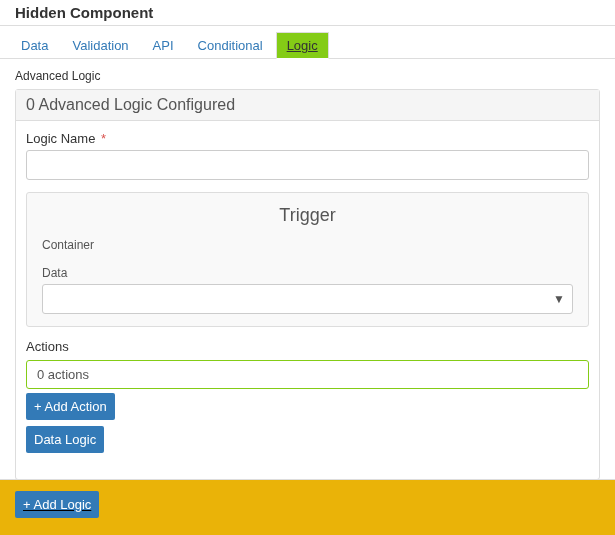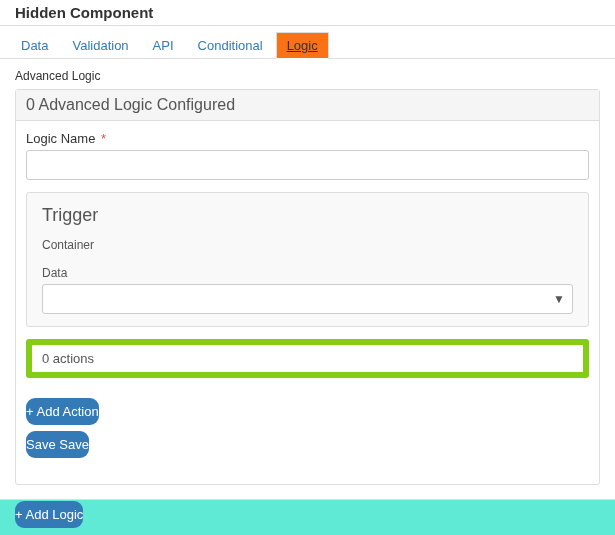--- a/index.html
+++ b/index.html
@@ -27,21 +27,21 @@
     .tab {
       padding: 5px 10px;
       cursor: pointer;
       color: #337ab7;
       font-size: 13px;
       border: 1px solid transparent;
       border-bottom: none;
       background: transparent;
     }
     .tab.active {
-      background: #f97316;
+      background: #84cc16;
       border: 1px solid #ddd;
       border-bottom: 1px solid #fff;
       color: #333;
       margin-bottom: -1px;
       z-index: 1;
       text-decoration: underline;
     }
     .main-content {
       padding: 10px 15px;
       height: calc(535px - 90px);
@@ -94,20 +94,21 @@
       border-radius: 3px;
       background: #f9f9f9;
       padding: 12px 15px;
       margin-bottom: 12px;
     }
     .trigger-title {
       font-size: 18px;
       color: #555;
       margin-bottom: 12px;
       font-weight: normal;
+      text-align: center;
     }
     .trigger-label {
       font-size: 12px;
       color: #555;
       margin-bottom: 14px;
     }
     .trigger-sublabel {
       font-size: 12px;
       color: #555;
       margin-bottom: 4px;
@@ -139,53 +140,54 @@
     }
     .actions-section {
       margin-bottom: 10px;
     }
     .actions-label {
       font-size: 13px;
       color: #333;
       margin-bottom: 6px;
     }
     .actions-count-box {
-      border: 6px solid #84cc16;
+      border: 1px solid #84cc16;
       border-radius: 3px;
       padding: 6px 10px;
       font-size: 13px;
       color: #555;
       background: #fff;
-      margin-bottom: 20px;
+      margin-bottom: 4px;
     }
     .btn {
       display: inline-block;
-      padding: 6px 0;
+      padding: 6px 8px;
       font-size: 13px;
       border: none;
-      border-radius: 9px;
+      border-radius: 2px;
       cursor: pointer;
       margin-right: 6px;
       margin-bottom: 6px;
     }
     .btn-primary {
       background: #337ab7;
       color: #fff;
     }
     .footer-bar {
       position: absolute;
       bottom: 0;
       left: 0;
       right: 0;
-      height: 36px;
-      background: #5eead4;
+      height: 56px;
+      background: #eab308;
       border-top: 1px solid #ddd;
       display: flex;
       align-items: center;
       padding: 0 15px;
+      text-decoration: underline;
     }
   </style>
 </head>
 <body>
 
 <div>
   <div class="modal-header">
     <span>Hidden Component</span>
   </div>
 </div>
@@ -219,24 +221,25 @@
         <div class="trigger-sublabel">Data</div>
         <div class="select-wrapper">
           <select class="form-select">
             <option value=""></option>
           </select>
           <span class="select-arrow">▼</span>
         </div>
       </div>
 
       <div class="actions-section">
+        <div class="actions-label">Actions</div>
         <div class="actions-count-box">0 actions</div>
         <button class="btn btn-primary">+ Add Action</button>
         <br>
-        <button class="btn btn-primary">Save Save</button>
+        <button class="btn btn-primary">Data Logic</button>
       </div>
 
     </div>
   </div>
 </div>
 
 <div class="footer-bar">
   <button class="btn btn-primary">+ Add Logic</button>
 </div>
 

